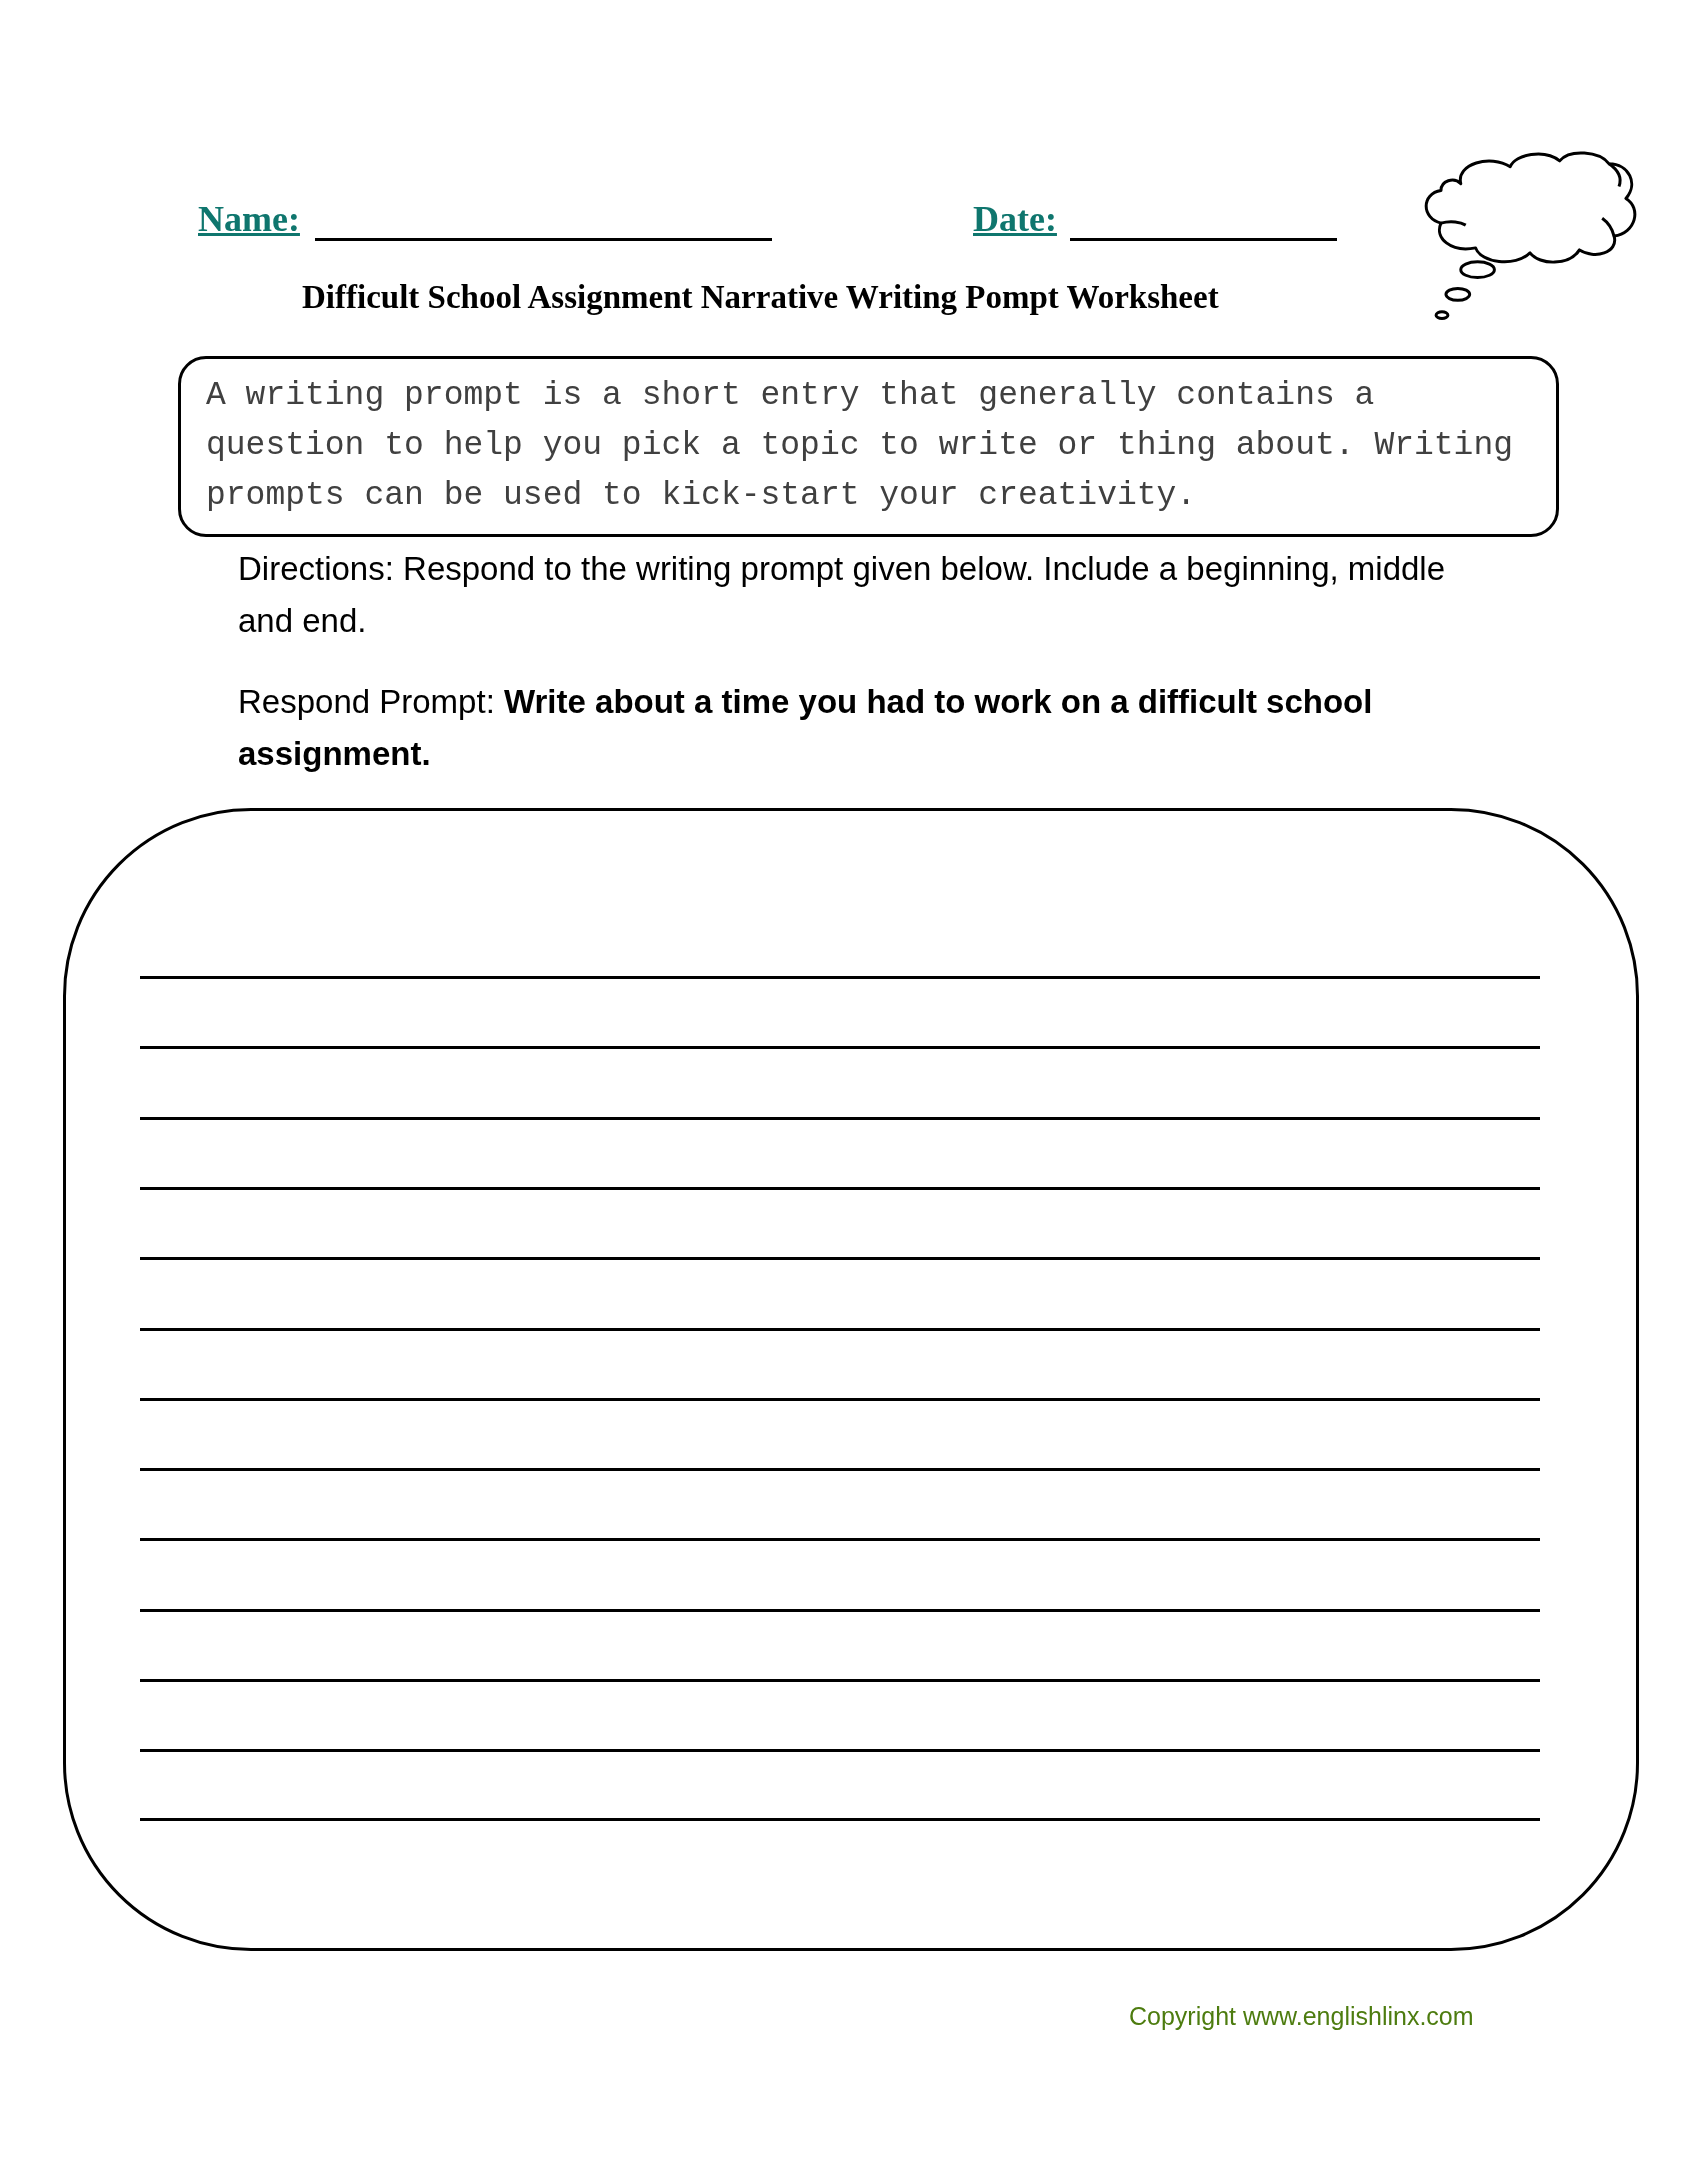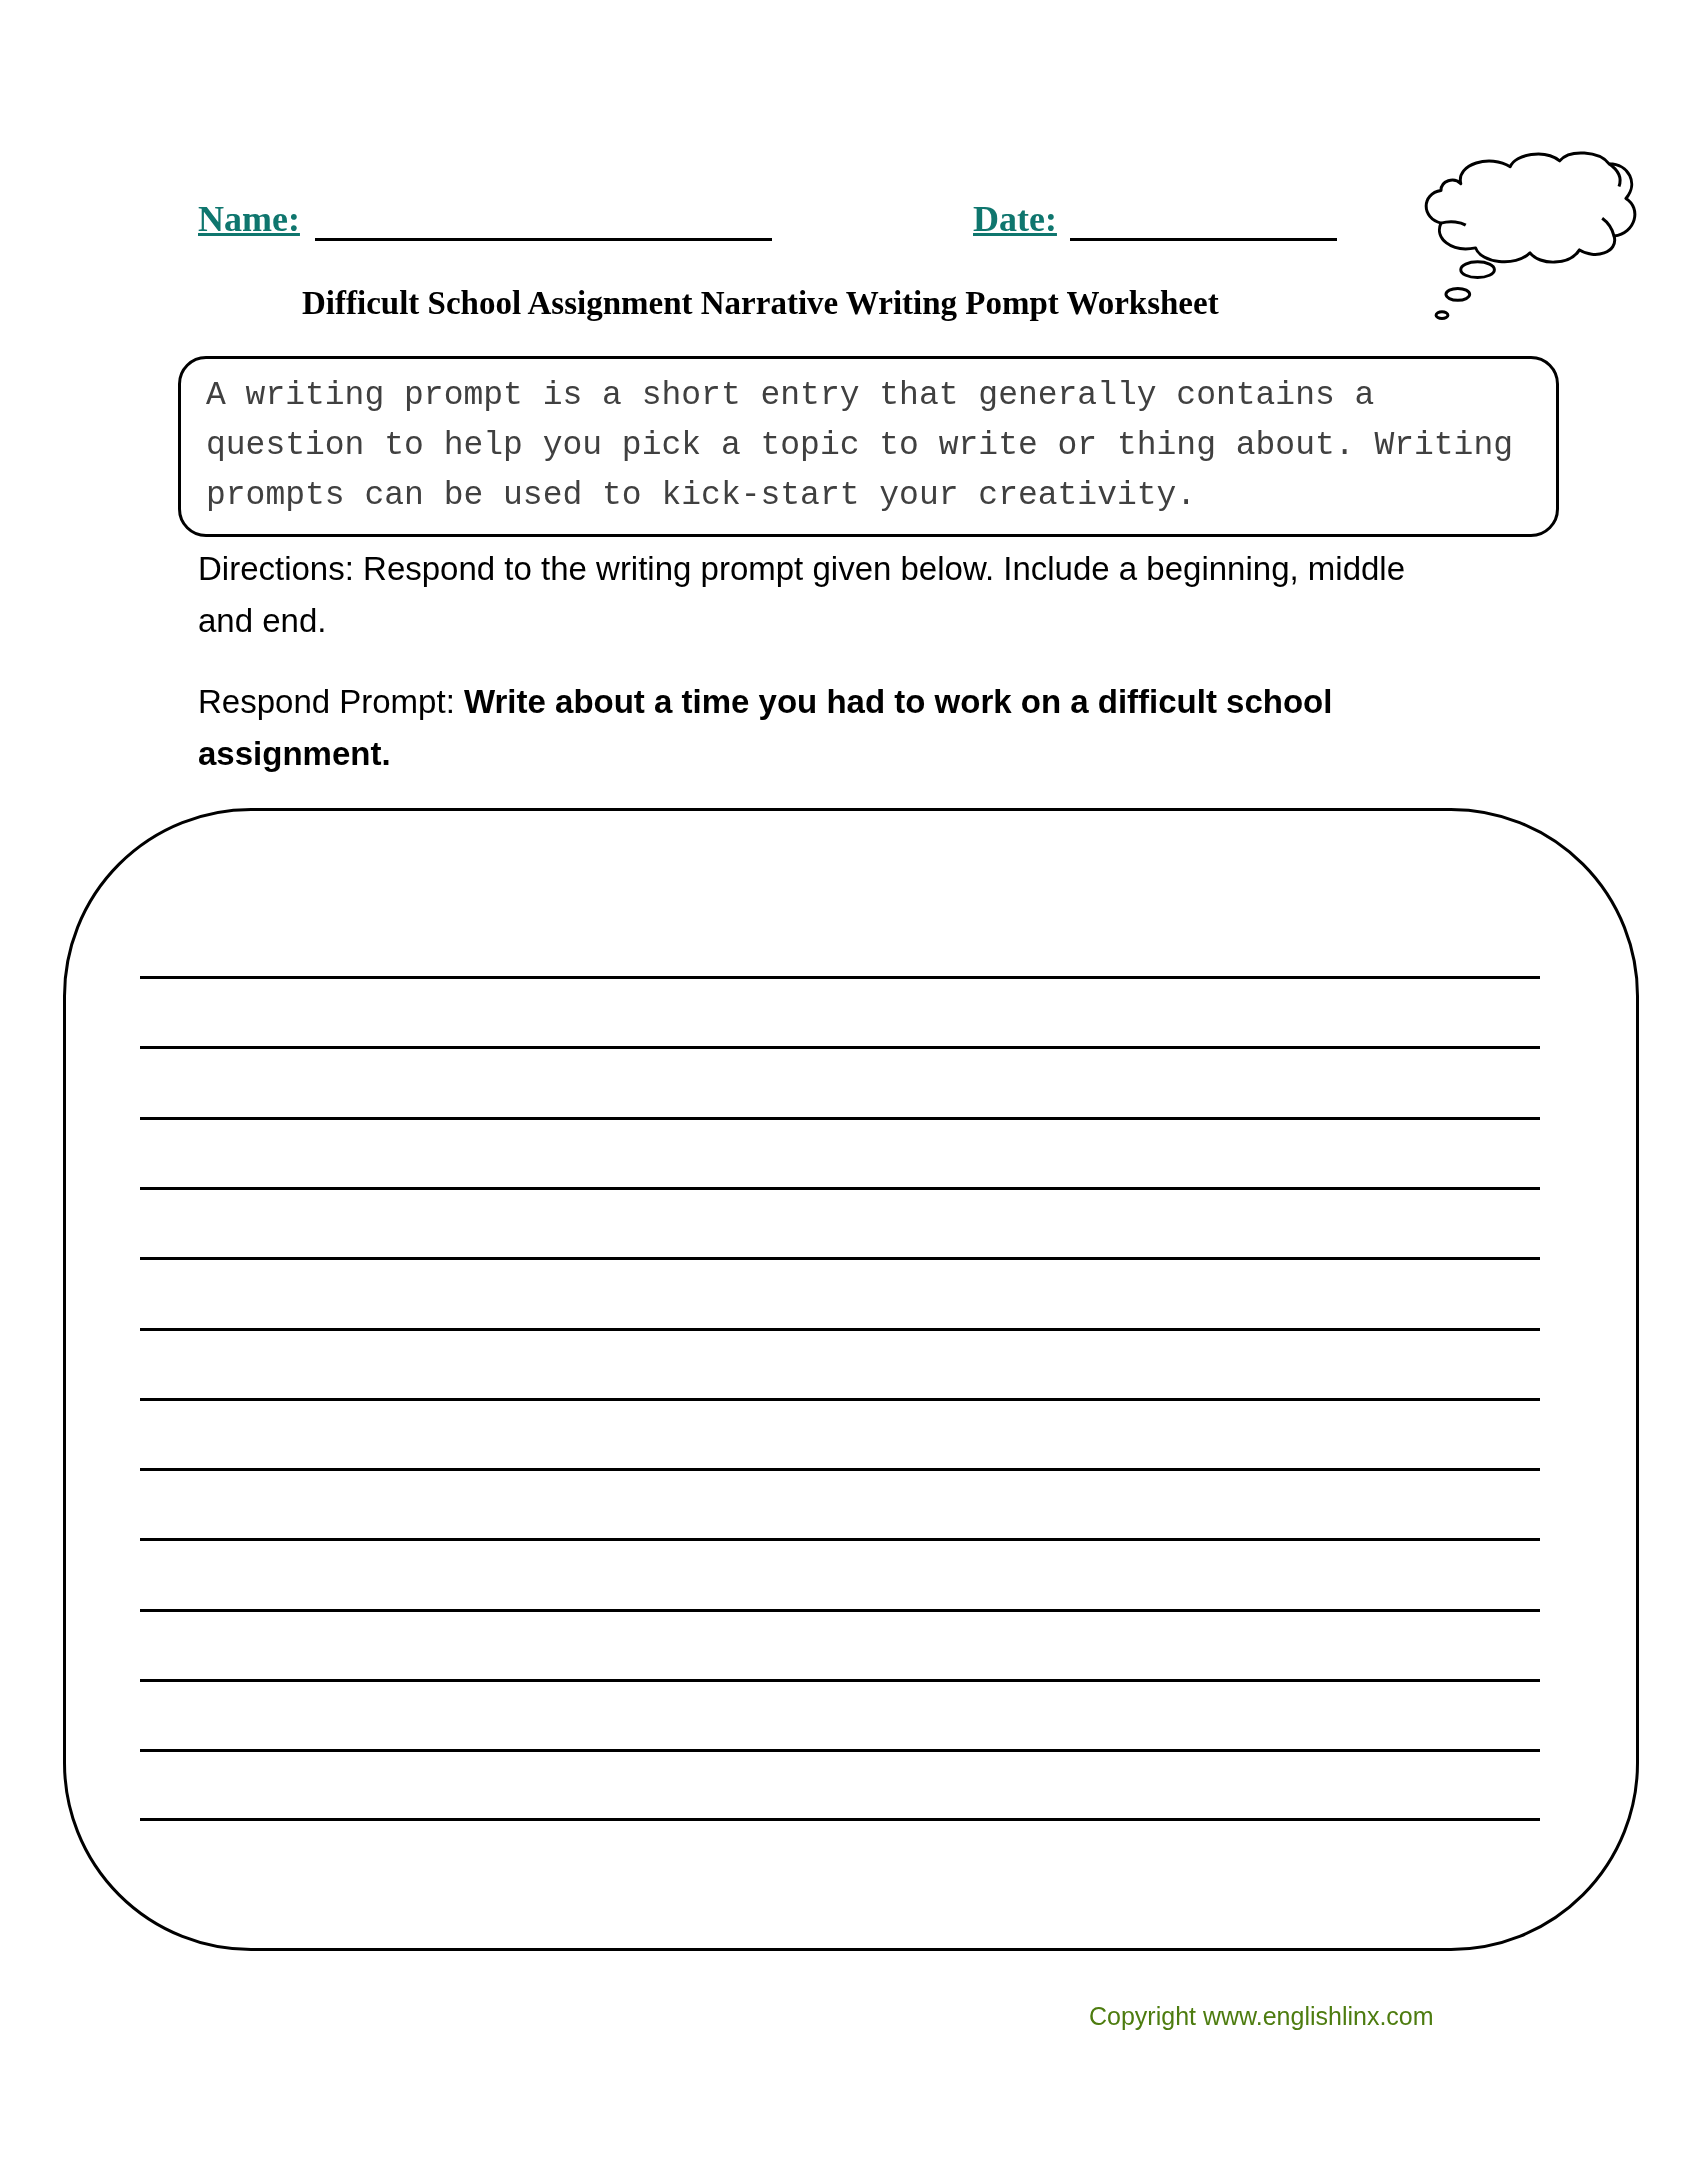--- a/index.html
+++ b/index.html
@@ -1,24 +1,24 @@
 <!DOCTYPE html>
 <html><head>
 <meta charset="utf-8">
 <style>
   html, body { margin: 0; padding: 0; background: #ffffff; }
   body { width: 1683px; height: 2178px; position: relative; overflow: hidden; }
   .abs { position: absolute; }
   .serif { font-family: "Liberation Serif", "DejaVu Serif", serif; }
-  .sans { font-family: "Liberation Sans", "DejaVu Sans", sans-serif; }
+  .sans { font-family: "Liberation Sans", "DejaVu Sans", sans-serif; margin-left: 40px; }
 
   .hdr-label { font-weight: bold; font-size: 36px; color: #0f766e; white-space: nowrap; text-decoration: underline; }
   .blank-line { border-bottom: 3px solid #000; height: 0; }
 
-  .title { left: 0; width: 1683px; top: 279px; text-align: center; font-weight: bold; font-size: 33px; color: #000; white-space: nowrap; margin-top: 6px; }
+  .title { left: 0; width: 1683px; top: 279px; text-align: center; font-weight: bold; font-size: 33px; color: #000; white-space: nowrap; }
 
   .intro-box {
     left: 178px; top: 356px; width: 1381px; height: 181px;
     border: 3px solid #000; border-radius: 28px; box-sizing: border-box;
   }
   .intro-text {
     position: absolute; left: 25px; top: 12px; width: 1327px;
     font-family: Liberation Mono, monospace;
     font-size: 33px; line-height: 50px; color: #404040;
   }

